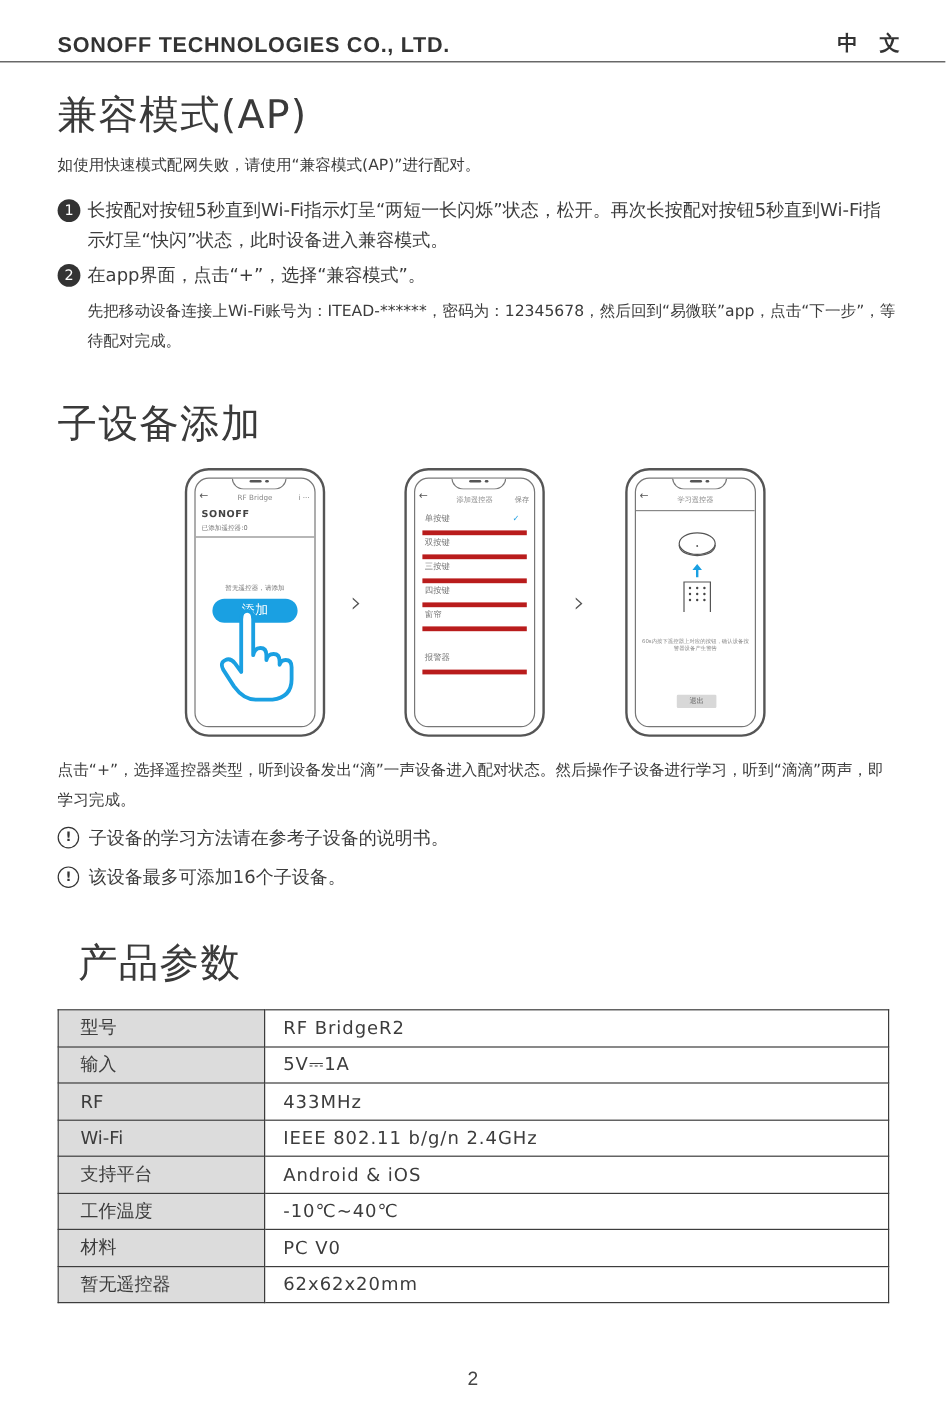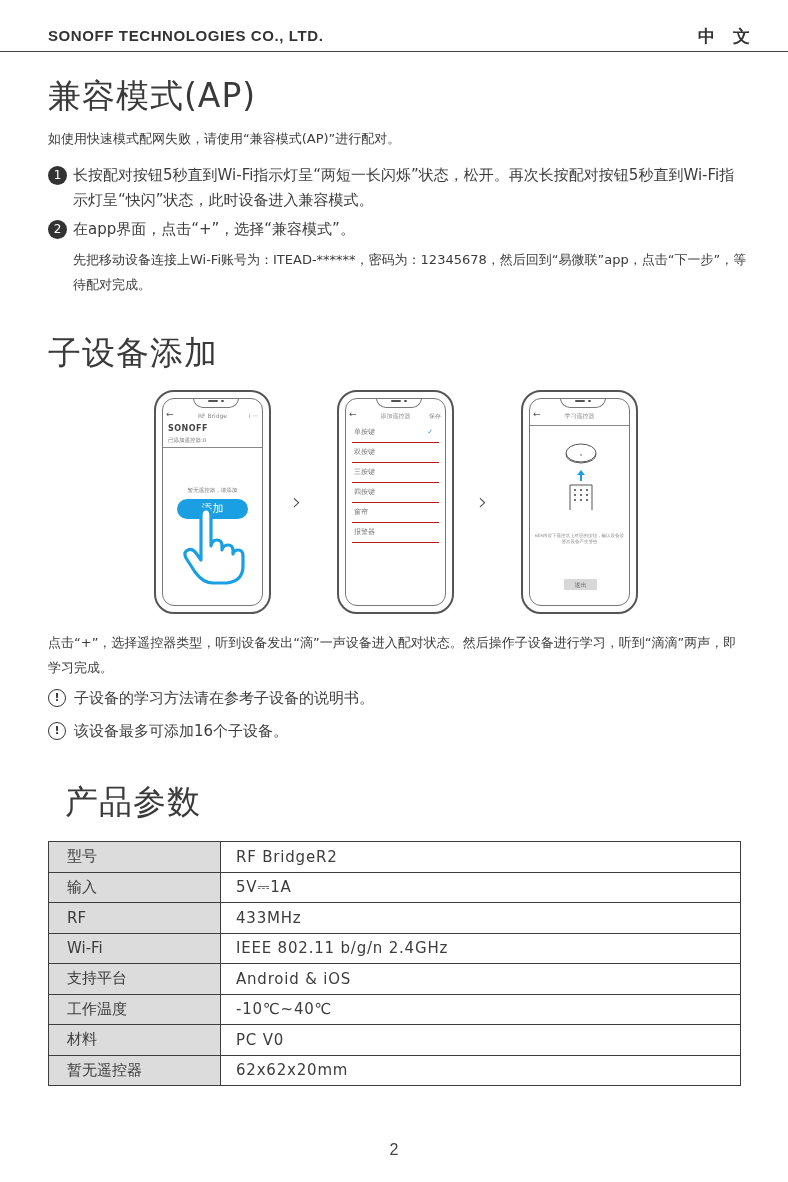--- a/index.html
+++ b/index.html
@@ -1,19 +1,19 @@
 <!DOCTYPE html>
 <html><head>
 <meta charset="utf-8">
 <style>
   html, body { margin:0; padding:0; background:#fff; }
   body { width:788px; height:1182px; position:relative; overflow:hidden;
          font-family:"DejaVu Sans", sans-serif; color:#3a3a3a; }
   .abs { position:absolute; }
-  .header-company { left:48px; top:27px; font-family:"Liberation Sans", sans-serif; font-weight:bold; font-size:15px; letter-spacing:0.6px; color:#333; }
+  .header-company { left:48px; top:27px; font-family:"Liberation Sans", sans-serif; font-weight:bold; font-size:18px; letter-spacing:0.6px; color:#333; }
   .header-lang { left:698px; top:25px; font-weight:bold; font-size:17px; letter-spacing:6px; color:#333; }
   .header-rule { left:0; top:51px; width:788px; height:1px; background:#444; }
   .h1 { left:48px; font-size:33px; color:#3a3a3a; letter-spacing:1px; }
   .p { left:48px; font-size:13px; line-height:25px; color:#3c3c3c; width:700px; }
   .step { left:48px; font-size:15px; line-height:25px; color:#3c3c3c; width:700px; display:flex; }
   .num { flex:0 0 auto; width:19px; height:19px; border-radius:50%; background:#333; color:#fff; font-size:12px; text-align:center; line-height:19px; margin-top:3px; margin-right:6px; }
   .step-body { flex:1; }
   .note { left:48px; font-size:15px; line-height:24px; color:#3c3c3c; display:flex; align-items:center; }
   .warn { width:16px; height:16px; border:1.6px solid #333; border-radius:50%; font-size:11px; line-height:16px; text-align:center; font-weight:bold; margin-right:8px; color:#333; box-sizing:content-box; }
 
@@ -22,21 +22,21 @@
   .phone-inner { position:absolute; left:6px; top:6px; right:6px; bottom:6px; border:1.4px solid #777; border-radius:12px; overflow:hidden; }
   .notch { position:absolute; left:30px; top:-2px; width:44px; height:10px; border:1.2px solid #777; border-top:none; border-radius:0 0 10px 10px; background:#fff; }
   .notch-bar { position:absolute; left:14px; top:3px; width:10px; height:2px; background:#555; border-radius:1px; }
   .notch-dot { position:absolute; left:27px; top:2.5px; width:2.5px; height:2.5px; background:#555; border-radius:50%; }
   .ph-nav { position:absolute; top:11px; left:3px; right:3px; height:12px; font-size:6px; color:#888; }
   .ph-back { position:absolute; left:0; top:-1px; font-size:9px; color:#555; }
   .ph-title { position:absolute; left:0; right:0; text-align:center; top:2px; }
   .ph-right { position:absolute; right:1px; top:2px; }
   .ph-sep { position:absolute; left:0; right:0; height:1px; background:#888; }
   .ph-small { font-size:5.5px; color:#777; }
-  .list-row { position:absolute; left:6px; right:6px; height:19px; border-bottom:1px solid #b91c1c; font-size:7px; color:#777; line-height:19px; padding-left:2px; }
+  .list-row { position:absolute; left:6px; right:6px; height:19px; border-bottom:4px solid #b91c1c; font-size:7px; color:#777; line-height:19px; padding-left:2px; }
   .check { position:absolute; right:6px; top:0; color:#29a3e3; font-size:7px; }
   .add-btn { position:absolute; left:14px; right:14px; top:100px; height:20px; background:#1aa0e2; border-radius:10px; color:#fff; font-size:11px; text-align:center; line-height:20px; }
   .exit-btn { position:absolute; left:34px; width:33px; top:180px; height:11px; background:#d8d8d8; font-size:6px; color:#666; text-align:center; line-height:11px; border-radius:1px; }
   .chev { font-size:24px; color:#555; font-weight:200; font-family:"DejaVu Sans", sans-serif; }
 
   
   table.spec { position:absolute; left:48px; top:841px; width:693px; border-collapse:collapse; font-size:15px; color:#3c3c3c; }
   table.spec td { border:1px solid #3d3d3d; height:30.5px; padding:0 0 0 18px; box-sizing:border-box; }
   table.spec td.k { background:#dcdcdc; width:172px; padding-left:18px; }
   table.spec td.v { padding-left:15px; letter-spacing:0.8px; }
@@ -97,21 +97,21 @@
     <div class="ph-nav">
       <span class="ph-back">←</span>
       <span class="ph-title">添加遥控器</span>
       <span class="ph-right">保存</span>
     </div>
     <div class="list-row" style="top:24px;"><span>单按键</span><span class="check">✓</span></div>
     <div class="list-row" style="top:44px;">双按键</div>
     <div class="list-row" style="top:64px;">三按键</div>
     <div class="list-row" style="top:84px;">四按键</div>
     <div class="list-row" style="top:104px;">窗帘</div>
-    <div class="list-row" style="top:124px;">报警器</div>
+    <div class="list-row" style="top:140px;">报警器</div>
   </div>
 </div>
 
 <div class="abs chev" style="left:478px; top:488px;">›</div>
 
 <div class="abs phone" style="left:521px; top:390px;">
   <div class="phone-inner">
     <div class="notch">
         <div class="notch-bar"></div>
         <div class="notch-dot"></div>

